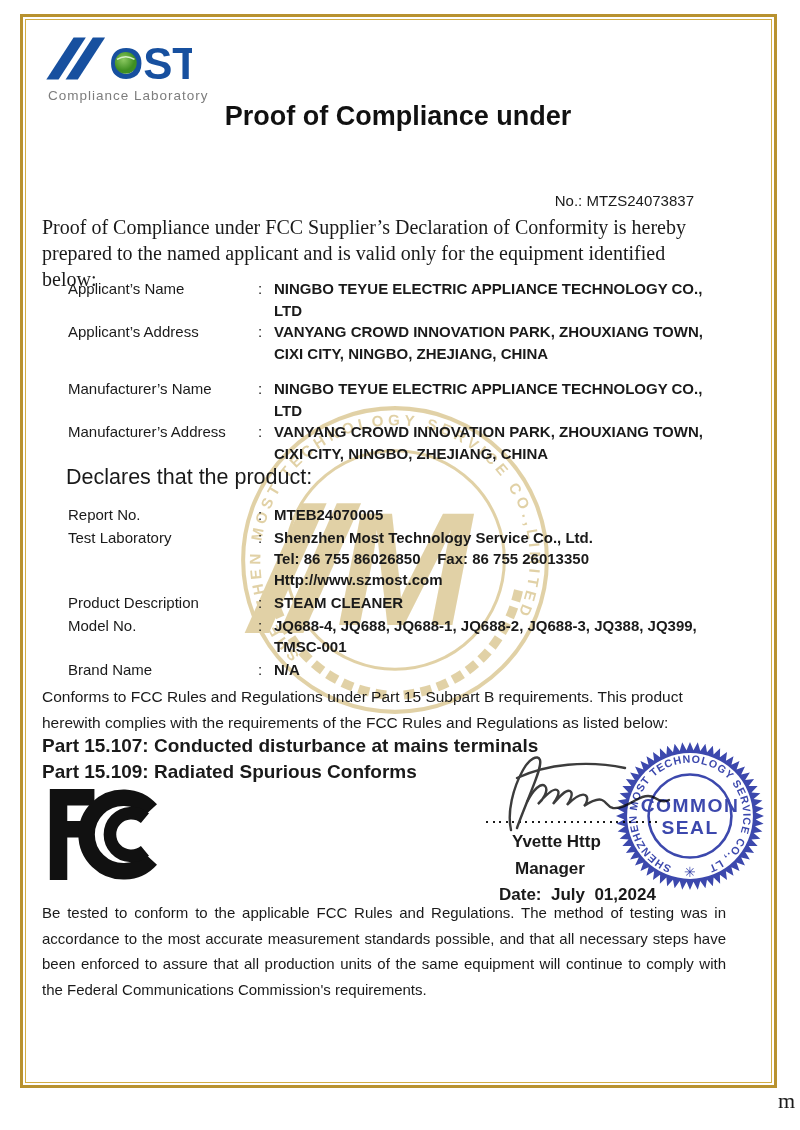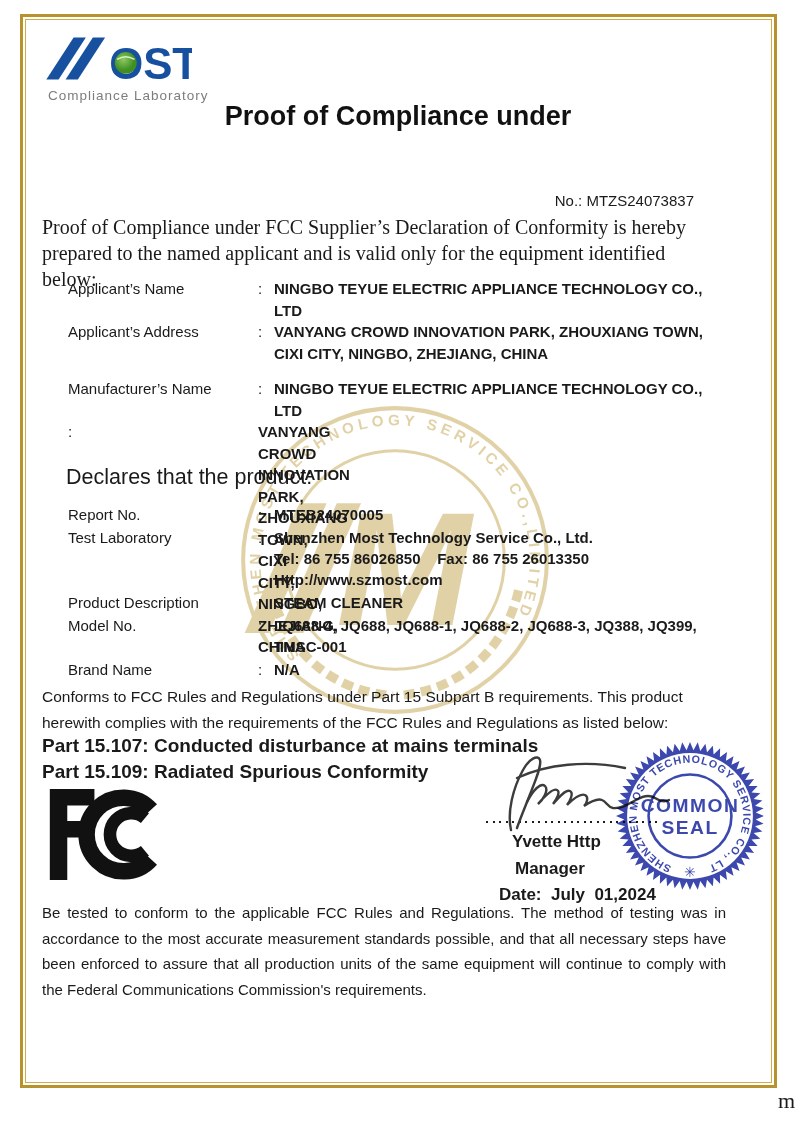--- a/index.html
+++ b/index.html
@@ -120,20 +120,21 @@
       <div class="fsep">:</div>
       <div class="fvalue">VANYANG CROWD INNOVATION PARK, ZHOUXIANG TOWN, CIXI CITY, NINGBO, ZHEJIANG, CHINA</div>
     </div>
     <div class="rowgap"></div>
     <div class="frow">
       <div class="flabel">Manufacturer’s Name</div>
       <div class="fsep">:</div>
       <div class="fvalue">NINGBO TEYUE ELECTRIC APPLIANCE TECHNOLOGY CO., LTD</div>
     </div>
     <div class="frow">
+      <div class="flabel">Manufacturer’s Address</div>
       <div class="fsep">:</div>
       <div class="fvalue">VANYANG CROWD INNOVATION PARK, ZHOUXIANG TOWN, CIXI CITY, NINGBO, ZHEJIANG, CHINA</div>
     </div>
   </div>
 
   <div class="declares">Declares that the product:</div>
 
   <div class="ftable product">
     <div class="frow">
       <div class="flabel">Report No.</div>
@@ -159,21 +160,21 @@
     </div>
     <div class="frow">
       <div class="flabel">Brand Name</div>
       <div class="fsep">:</div>
       <div class="fvalue">N/A</div>
     </div>
   </div>
 
   <div class="conforms">Conforms to FCC Rules and Regulations under Part 15 Subpart B requirements. This product herewith complies with the requirements of the FCC Rules and Regulations as listed below:</div>
   <div class="part-line p1">Part 15.107: Conducted disturbance at mains terminals</div>
-  <div class="part-line p2">Part 15.109: Radiated Spurious Conformity</div>
+  <div class="part-line p2">Part 15.109: Radiated Spurious Conforms</div>
 
   <svg class="fcc" width="128" height="99" viewBox="0 0 132 102">
     <path d="M6,4 H52 V21 H24 V37 H48 V54 H24 V98 H6 Z" fill="#111"></path>
     <path d="M110.2,76.4 A38,38 0 1 1 110.2,25.6" fill="none" stroke="#111" stroke-width="17"></path>
     <path d="M104.1,67.9 A22,22 0 1 1 104.1,34.1" fill="none" stroke="#111" stroke-width="13"></path>
   </svg>
 
   <svg class="scrawl" width="192" height="90" viewBox="0 0 192 90">
     <g fill="none" stroke="#3c3c3c" stroke-width="2.4" stroke-linecap="round">
       <path d="M28,88 C24,70 30,46 40,28 C46,17 55,12 57,18 C59,25 50,44 44,60 C40,70 36,80 34,86"></path>

